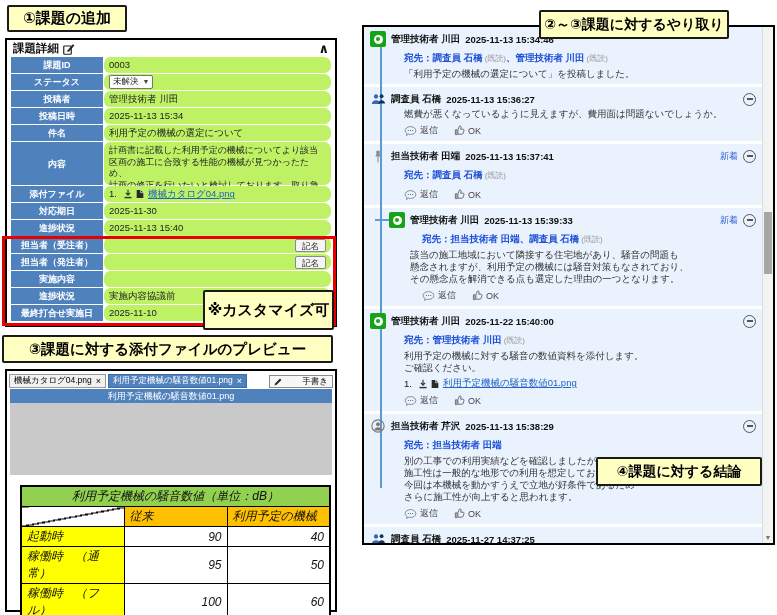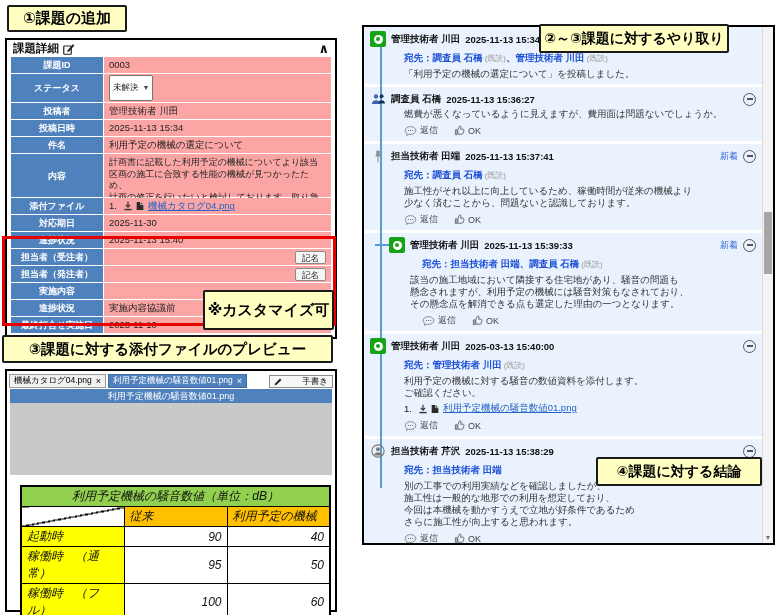--- a/index.html
+++ b/index.html
@@ -4,39 +4,39 @@
 <style>
   * { margin:0; padding:0; box-sizing:border-box; }
   html,body { width:777px; height:615px; }
   body { position:relative; background:#fff; font-family:"Liberation Sans","DejaVu Sans",sans-serif; color:#111; overflow:hidden; }
 
   
   .callout { position:absolute; background:#ffffc2; border:2px solid #1a1a1a; border-radius:2px;
              display:flex; align-items:center; justify-content:center; font-weight:bold; color:#000;
              z-index:30; padding:1px 6px; white-space:nowrap; }
   #callout1 { left:7px;  top:5px;   width:120px; height:27px; font-size:15px; }
-  #callout2 { left:539px; top:24px; width:190px; height:29px; font-size:14px; }
+  #callout2 { left:539px; top:10px; width:190px; height:29px; font-size:14px; }
   #callout3 { left:2px;  top:335px; width:331px; height:28px; font-size:14.5px; }
   #callout4 { left:596px; top:457px; width:166px; height:29px; font-size:14px; }
   #callout-custom { left:203px; top:290px; width:131px; height:40px; font-size:15px; }
 
   
   #detail-panel { position:absolute; left:5px; top:38px; width:332px; border:2px solid #000; background:#fff; padding-bottom:3px; }
   .dp-head { display:flex; align-items:center; gap:4px; padding:2px 6px; height:17px; }
   .dp-title { font-weight:bold; font-size:11.5px; }
   .dp-chevron { margin-left:auto; font-weight:bold; font-size:13px; line-height:10px; cursor:pointer; }
   .dp-table { margin:0 4px; }
   .dp-row { display:flex; min-height:17px; }
   .dp-label { width:92px; background:#4f81bd; color:#fff; font-size:9px; font-weight:bold;
               display:flex; align-items:center; justify-content:center; text-align:center;
               border-bottom:1px solid #fff; padding:1px 2px; line-height:10px; }
-  .dp-value { flex:1; background:#fca5a5; font-size:9.5px; color:#222; padding:1px 5px;
-              display:flex; align-items:center; border-bottom:1px solid #fff; border-left:1px solid #fff; line-height:11.5px; }
+  .dp-value { flex:1; background:#bef264; font-size:9.5px; color:#222; padding:1px 5px;
+              display:flex; align-items:center; border-bottom:1px solid #fff; border-left:1px solid #fff; line-height:11.5px;border-radius:7px; }
   .dp-value.multiline { white-space:pre-line; align-items:flex-start; padding-top:3px; font-size:9px; height:44px; }
-  .dp-select { background:#fdfdfd; border:1px solid #767676; border-radius:2px; font-size:8.5px; padding:0 3px; display:inline-flex; gap:4px; align-items:center; height:26px; cursor:pointer; }
+  .dp-select { background:#fdfdfd; border:1px solid #767676; border-radius:2px; font-size:8.5px; padding:0 3px; display:inline-flex; gap:4px; align-items:center; height:14px; cursor:pointer; }
   .dp-select .arrow { font-size:7px; color:#444; }
   .sign-btn { margin-left:auto; background:#f5f5f5; border:1px solid #8a8a8a; border-radius:2px;
               font-size:8.5px; padding:0 6px; height:13px; line-height:12px; cursor:pointer; }
   .filelink { color:#2563c4; text-decoration:underline; cursor:pointer; }
   .att-no { margin-right:6px; }
   .icon-gap { display:inline-flex; gap:3px; align-items:center; margin-right:4px; }
 
   #red-box { position:absolute; left:2px; top:236px; width:334px; height:90px;
              border:3px solid #e60000; z-index:15; pointer-events:none; }
 
@@ -327,22 +327,20 @@
         <span class="m-name">担当技術者 田端</span>
         <span class="m-time">2025-11-13 15:37:41</span>
         <span class="m-new">新着</span>
         <span class="m-collapse">
             <span class="minus"></span>
           </span>
       </div>
       <div class="m-to">
         <span class="to-n">宛先：調査員 石橋</span><span class="to-r">(既読)</span>
       </div>
-      <div class="m-body">施工性がそれ以上に向上しているため、稼働時間が従来の機械より
-少なく済むことから、問題ないと認識しております。</div>
       <div class="m-actions">
         <span class="act">
             <svg width="13" height="10" viewBox="0 0 20 16">
               <path d="M10 1C5 1 1.5 3.8 1.5 7.2c0 2 1.2 3.8 3.1 5L3.5 15l3.6-1.9c.9.2 1.9.4 2.9.4 5 0 8.5-2.8 8.5-6.2S15 1 10 1z" fill="none" stroke="#555"></path>
               <circle cx="6.5" cy="7.2" r="0.9" fill="#555"></circle>
               <circle cx="10" cy="7.2" r="0.9" fill="#555"></circle>
               <circle cx="13.5" cy="7.2" r="0.9" fill="#555"></circle>
             </svg>
             <span>返信</span>
           </span>
@@ -395,21 +393,21 @@
     </div>
 
     <div class="msg">
       <div class="m-head">
         <span class="avatar av-green">
             <span class="ring">
               <span class="dot"></span>
             </span>
           </span>
         <span class="m-name">管理技術者 川田</span>
-        <span class="m-time">2025-03-13 15:40:00</span>
+        <span class="m-time">2025-11-22 15:40:00</span>
         <span class="m-collapse pushright">
             <span class="minus"></span>
           </span>
       </div>
       <div class="m-to">
         <span class="to-n">宛先：管理技術者 川田</span><span class="to-r">(既読)</span>
       </div>
       <div class="m-body">利用予定の機械に対する騒音の数値資料を添付します。
 ご確認ください。</div>
       <div class="m-attach">

